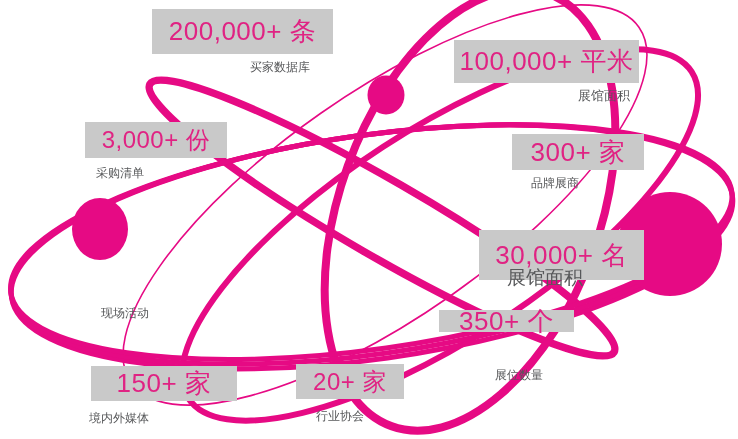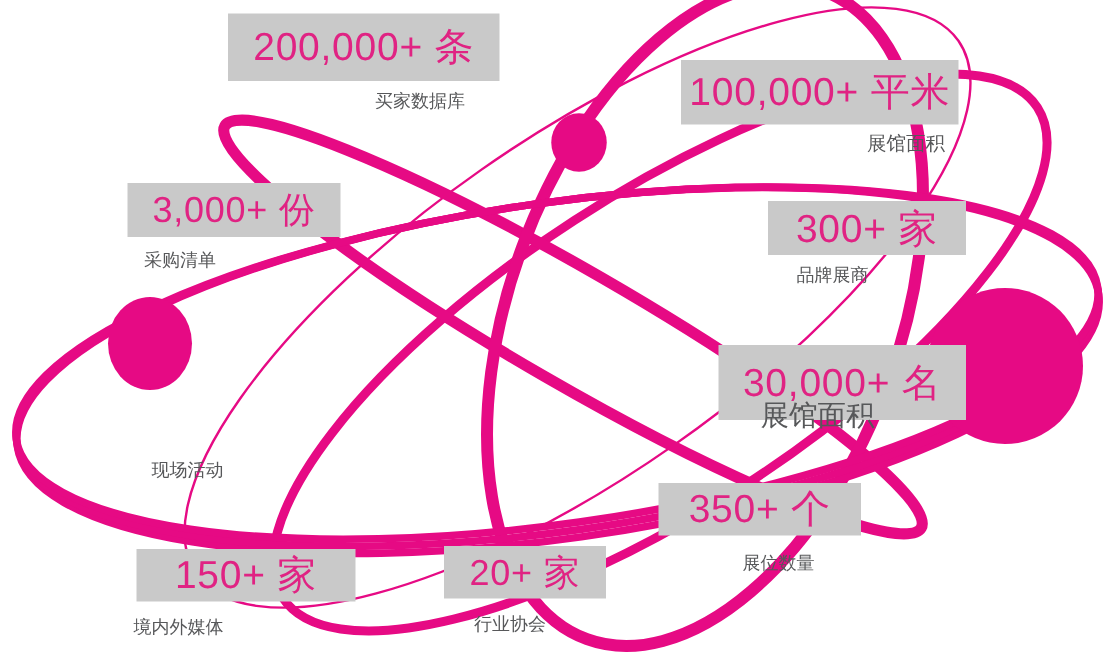--- a/index.html
+++ b/index.html
@@ -69,21 +69,21 @@
   <div class="stat-label" style="left:96px;top:167px;font-family:Liberation Serif, serif;">采购清单</div>
 
   <div class="stat-value" style="left:512px;top:134px;width:132px;height:36px;">300+ 家</div>
   <div class="stat-label" style="left:531px;top:177px;">品牌展商</div>
 
   <div class="stat-value" style="left:479px;top:230px;width:165px;height:50px;">30,000+ 名</div>
   <div class="stat-label" style="left:507px;top:268px;font-size:19px;">展馆面积</div>
 
   <div class="stat-label" style="left:101px;top:307px;">现场活动</div>
 
-  <div class="stat-value" style="left:439px;top:322px;width:135px;height:35px;text-align:right;">350+ 个</div>
+  <div class="stat-value" style="left:439px;top:310px;width:135px;height:22px;text-align:right;">350+ 个</div>
   <div class="stat-label" style="left:495px;top:369px;">展位数量</div>
 
   <div class="stat-value" style="left:91px;top:366px;width:146px;height:35px;">150+ 家</div>
   <div class="stat-label" style="left:89px;top:412px;">境内外媒体</div>
 
   <div class="stat-value" style="left:296px;top:364px;width:108px;height:35px;font-size:24px;text-align:center;">20+ 家</div>
   <div class="stat-label" style="left:316px;top:410px;">行业协会</div>
 
 </div>
 

